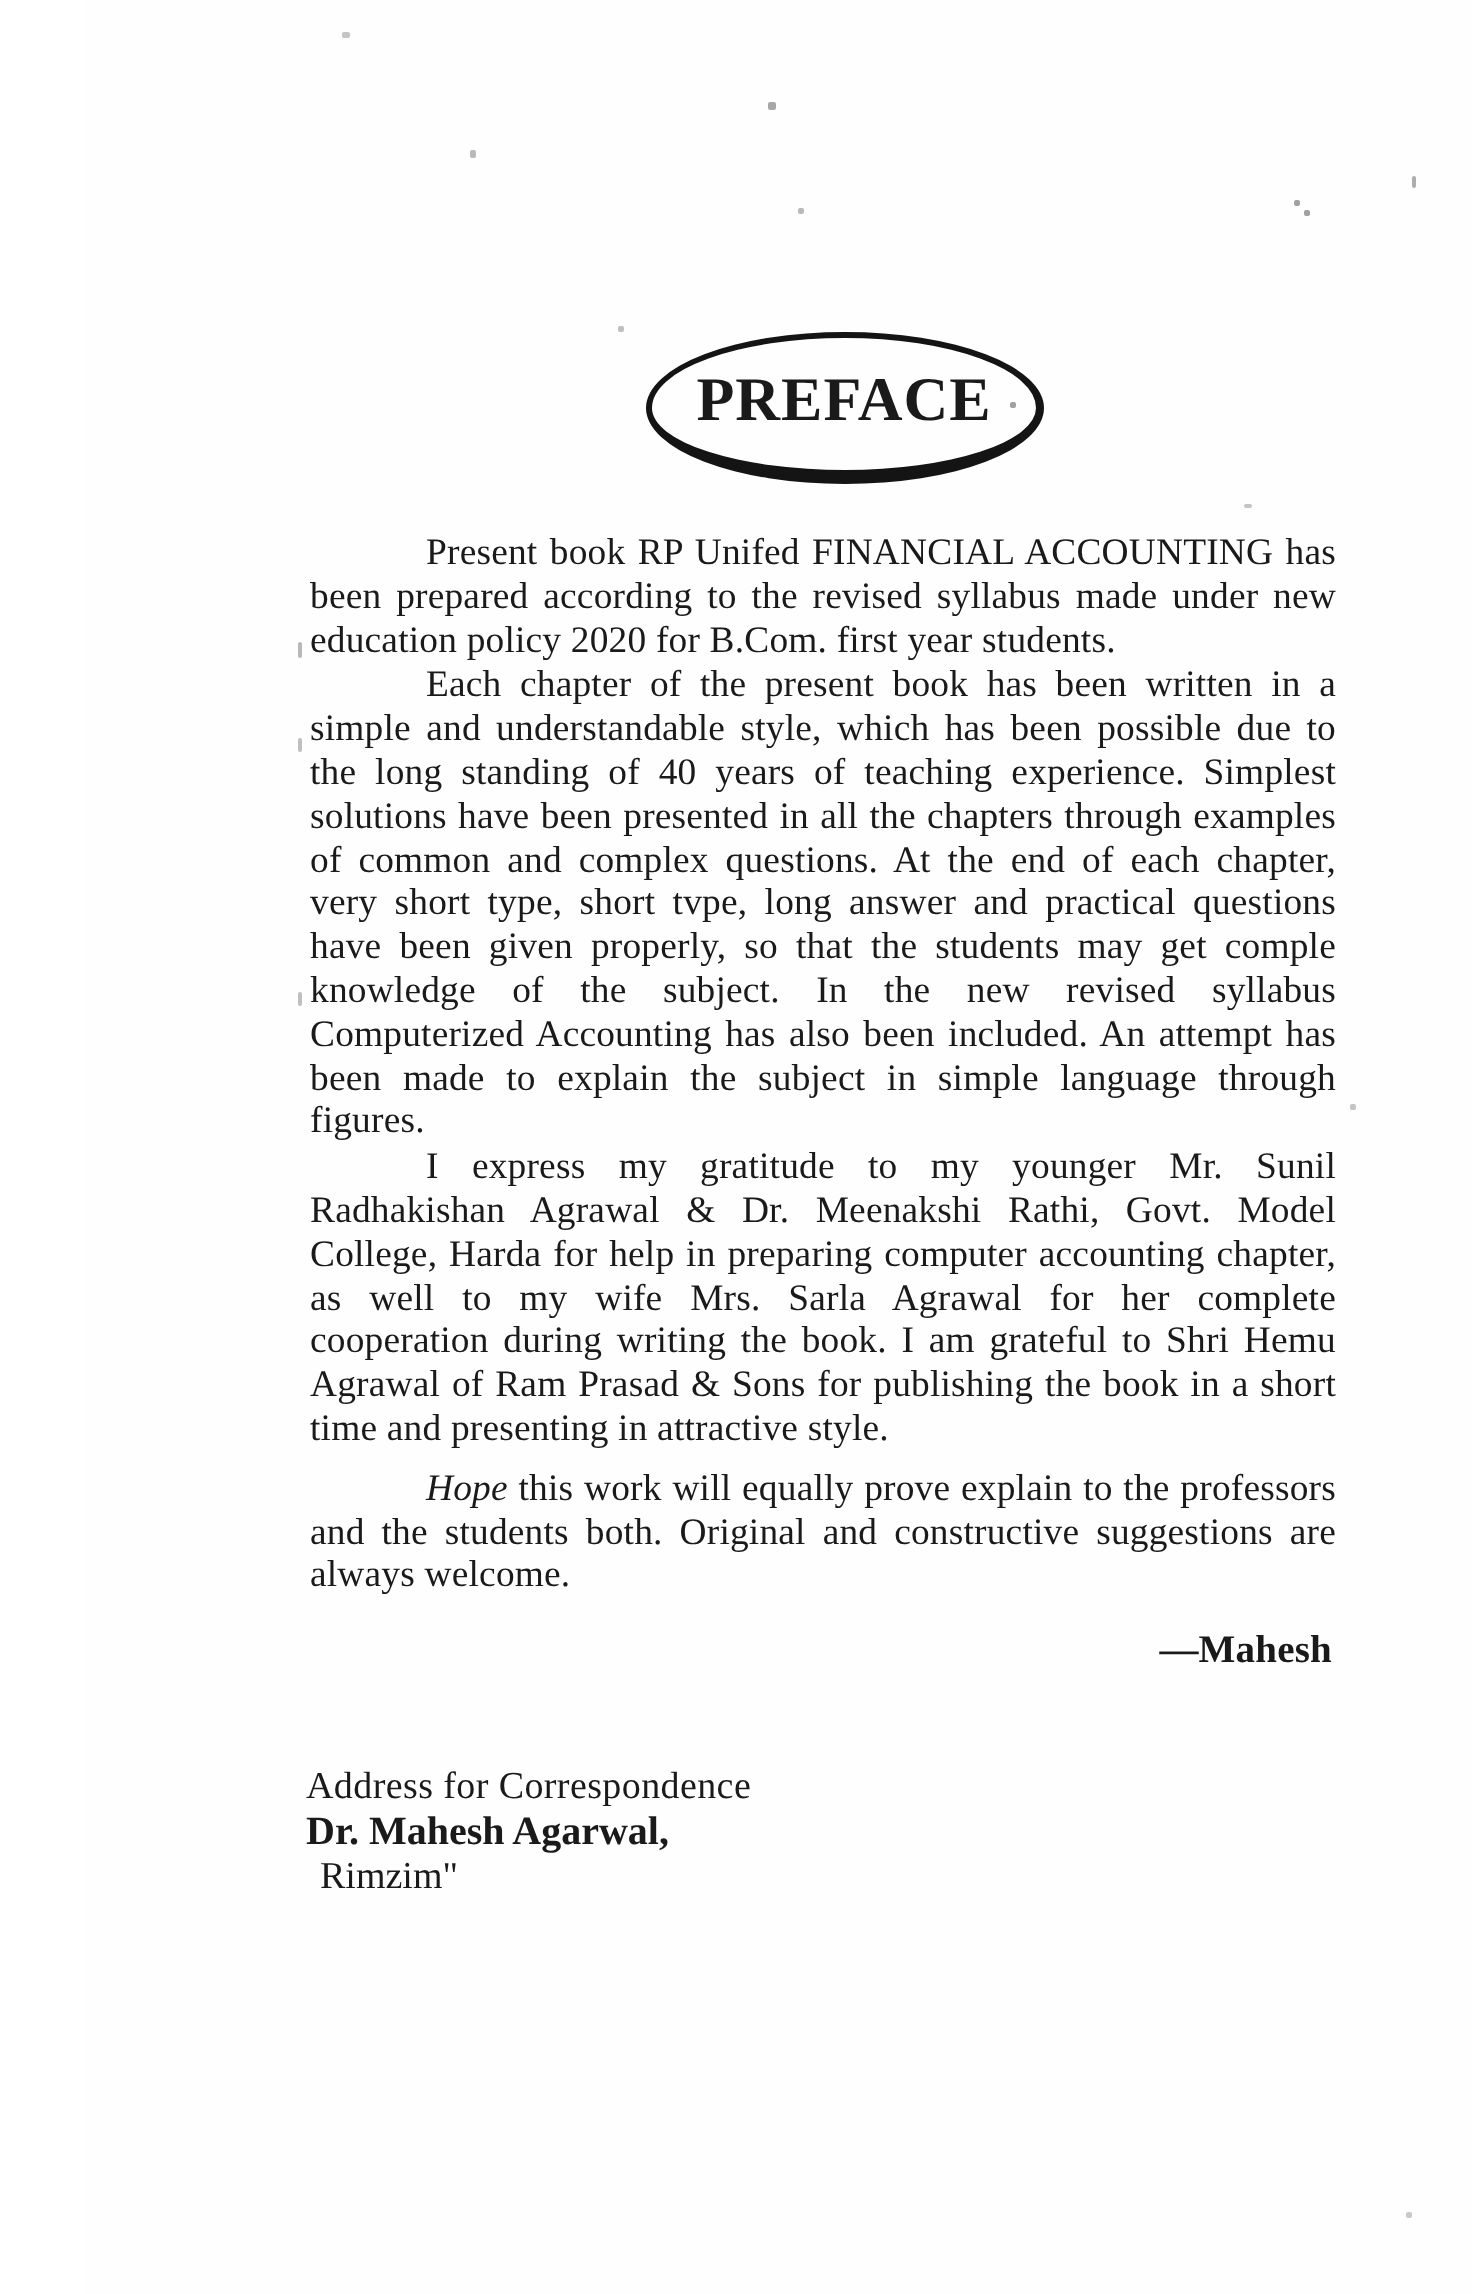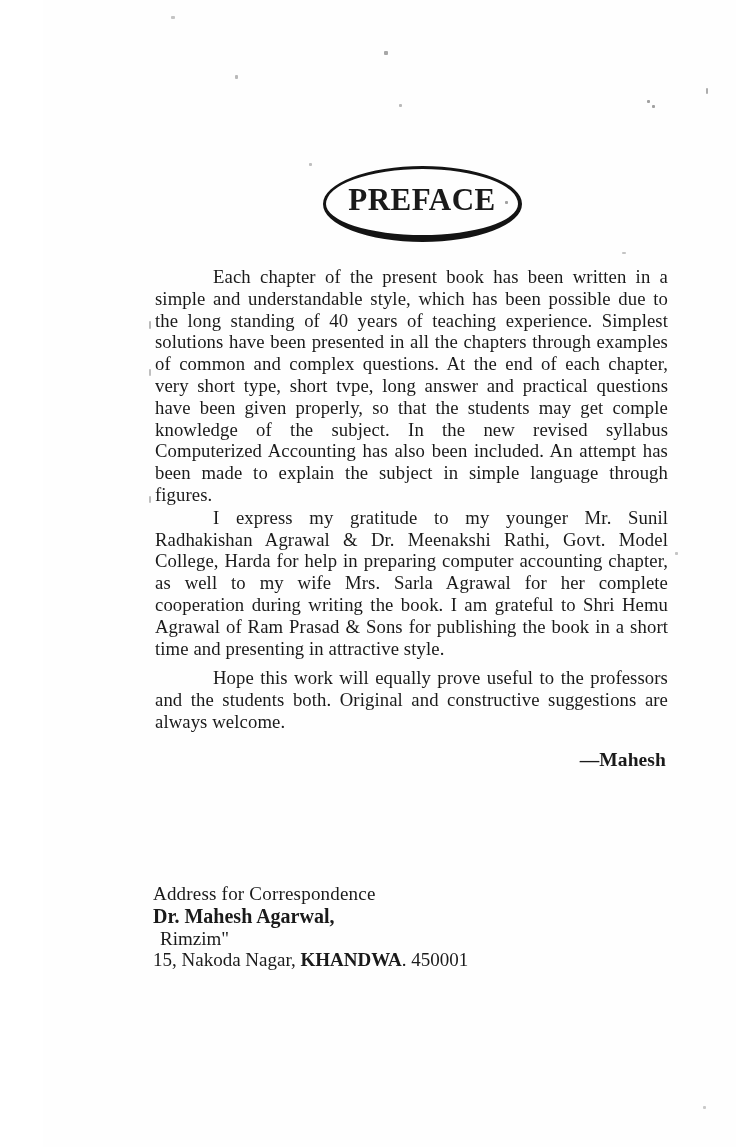--- a/index.html
+++ b/index.html
@@ -42,21 +42,21 @@
     left: 112px;
     top: 266px;
     width: 513px;
     font-size: 18.7px;
     line-height: 21.8px;
     text-align: justify;
     letter-spacing: 0.1px;
   }
   .content p { margin: 0 0 1px 0; text-indent: 58px; }
   .content p.final-para { margin-top: 8px; }
-  .lead-italic { }
+  .lead-italic { font-style: italic; }
   .authors-signature {
     text-align: right;
     font-weight: bold;
     font-size: 19.5px;
     margin-top: 16px;
     padding-right: 2px;
   }
   
   .address-block {
     position: absolute;
@@ -75,31 +75,31 @@
 </head>
 <body>
 
 <div class="page">
 
   <div class="title-oval">
     <span class="title-text">PREFACE</span>
   </div>
 
   <div class="content">
+    <p>Present book RP Unifed FINANCIAL ACCOUNTING has been prepared according to the revised syllabus made under new education policy 2020 for B.Com. first year students.</p>
     <p>Each chapter of the present book has been written in a simple and understandable style, which has been possible due to the long standing of 40 years of teaching experience. Simplest solutions have been presented in all the chapters through examples of common and complex questions. At the end of each chapter, very short type, short tvpe, long answer and practical questions have been given properly, so that the students may get comple knowledge of the subject. In the new revised syllabus Computerized Accounting has also been included. An attempt has been made to explain the subject in simple language through figures.</p>
     <p>I express my gratitude to my younger Mr. Sunil Radhakishan Agrawal &amp; Dr. Meenakshi Rathi, Govt. Model College, Harda for help in preparing computer accounting chapter, as well to my wife Mrs. Sarla Agrawal for her complete cooperation during writing the book. I am grateful to Shri Hemu Agrawal of Ram Prasad &amp; Sons for publishing the book in a short time and presenting in attractive style.</p>
-    <p class="final-para"><span class="lead-italic">Hope</span><span> this work will equally prove useful to the professors and the students both. Original and constructive suggestions are always welcome.</span></p>
+    <p class="final-para"><span class="lead-italic">Hope</span><span> this work will equally prove explain to the professors and the students both. Original and constructive suggestions are always welcome.</span></p>
     <div class="authors-signature">—Mahesh</div>
   </div>
 
   <div class="address-block">
     <div class="addr-heading">Address for Correspondence</div>
     <div class="addr-name">Dr. Mahesh Agarwal,</div>
     <div class="addr-rimzim">Rimzim"</div>
-    <div><span>15, Nakoda Nagar, </span><span class="addr-bold">KHANDWA</span><span>. 450001</span></div>
   </div>
 
   <div class="speck" style="left:128px; top:16px; width:4px; height:3px; opacity:.5;"></div>
   <div class="speck" style="left:341px; top:51px; width:4px; height:4px; opacity:.75;"></div>
   <div class="speck" style="left:192px; top:75px; width:3px; height:4px; opacity:.6;"></div>
   <div class="speck" style="left:663px; top:88px; width:2px; height:6px; opacity:.7;"></div>
   <div class="speck" style="left:604px; top:100px; width:3px; height:3px; opacity:.8;"></div>
   <div class="speck" style="left:609px; top:105px; width:3px; height:3px; opacity:.8;"></div>
   <div class="speck" style="left:356px; top:104px; width:3px; height:3px; opacity:.6;"></div>
   <div class="speck" style="left:266px; top:163px; width:3px; height:3px; opacity:.55;"></div>

